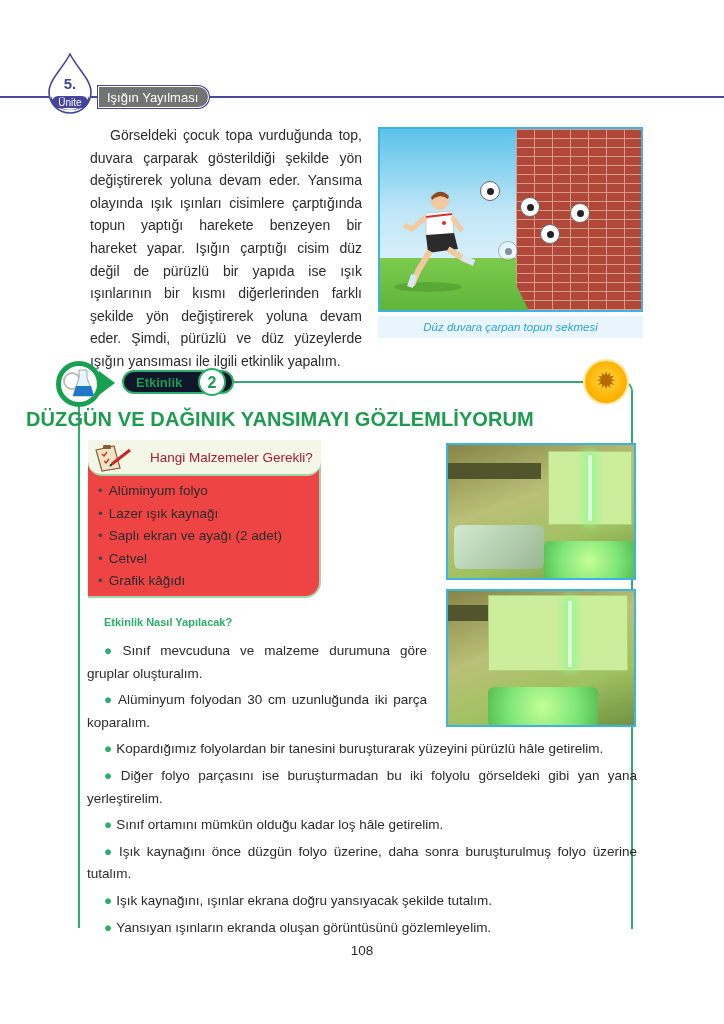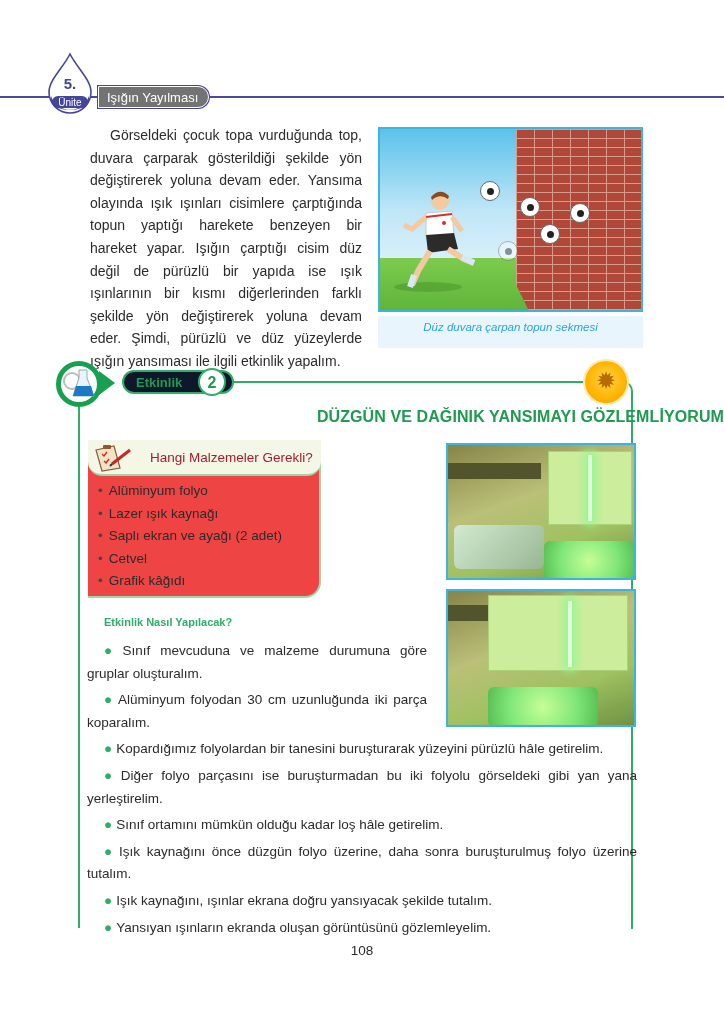--- a/index.html
+++ b/index.html
@@ -33,21 +33,21 @@
     position: absolute; right: 0; top: 0; width: 125px; height: 100%;
     background-color: #b0483a;
     background-image:
       repeating-linear-gradient(0deg, #d99a8c 0 1px, transparent 1px 9px),
       repeating-linear-gradient(90deg, #d99a8c 0 1px, transparent 1px 18px);
     clip-path: polygon(0 0, 100% 0, 100% 100%, 10% 100%, 0 86%);
   }
   .ball { position: absolute; width: 20px; height: 20px; border-radius: 50%; background: #fff; border: 1px solid #666; }
   .ball::after { content: ""; position: absolute; left: 6px; top: 6px; width: 7px; height: 7px; background: #222; border-radius: 50%; }
   .caption {
-    position: absolute; left: 378px; top: 316px; width: 265px; height: 32px;
+    position: absolute; left: 378px; top: 316px; width: 265px; height: 22px;
     background: #e8f5fc; color: #2aa3d8; font-style: italic; font-size: 11.5px;
     text-align: center; line-height: 22px;
   }
 
   
   .act-topline { position: absolute; left: 230px; top: 381px; width: 355px; height: 2px; background: #2eae6a; }
   .act-right { position: absolute; left: 623px; top: 381px; width: 10px; height: 548px; border-top: 2px solid #2eae6a; border-right: 2px solid #2eae6a; border-top-right-radius: 10px; }
   .act-left { position: absolute; left: 78px; top: 400px; width: 2px; height: 528px; background: #2eae6a; }
   .act-circle {
     position: absolute; left: 56px; top: 361px; width: 46px; height: 46px; border-radius: 50%;
@@ -65,22 +65,22 @@
     text-align: center; line-height: 25px;
   }
   .sun {
     position: absolute; left: 585px; top: 361px; width: 42px; height: 42px; border-radius: 50%;
     background: radial-gradient(circle at 50% 45%, #ffd54a 0%, #ffb300 60%, #f7a000 100%);
     box-shadow: 0 0 0 2px #ffe9a3;
   }
   .sun span { position: absolute; left: 0; top: 6px; width: 100%; text-align: center; color: #b86b00; font-size: 24px; line-height: 28px; }
 
   .act-heading {
-    position: absolute; left: 0; top: 408px; width: 724px; text-align: right;
-    color: #1d9b4e; font-weight: bold; font-size: 16px; letter-spacing: 0.1px; padding-left: 26px;
+    position: absolute; left: 0; top: 408px; width: 724px; text-align: left;
+    color: #1d9b4e; font-weight: bold; font-size: 20px; letter-spacing: 0.1px; padding-left: 26px;
   }
 
   
   .mat-box {
     position: absolute; left: 88px; top: 440px; width: 233px; height: 158px;
     border-right: 2px solid #9fd6a8; border-bottom: 2px solid #9fd6a8; border-bottom-right-radius: 16px;
     background: #ef4444;
   }
   .mat-head {
     position: absolute; left: 0; top: 0; width: 233px; height 36px; height: 36px;

